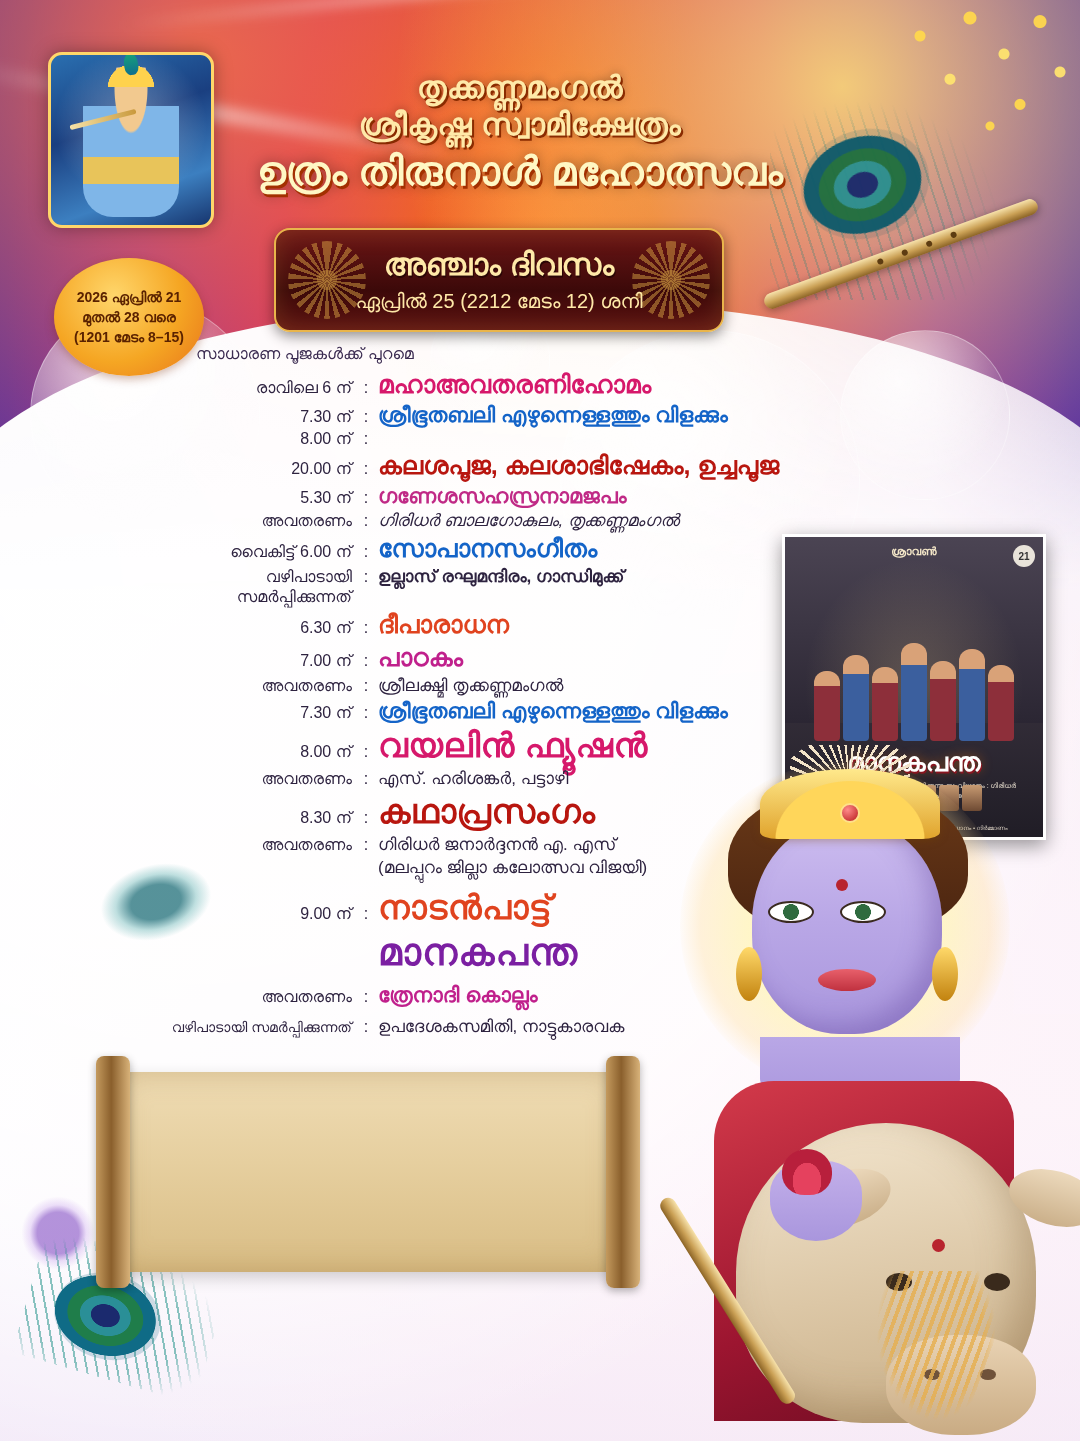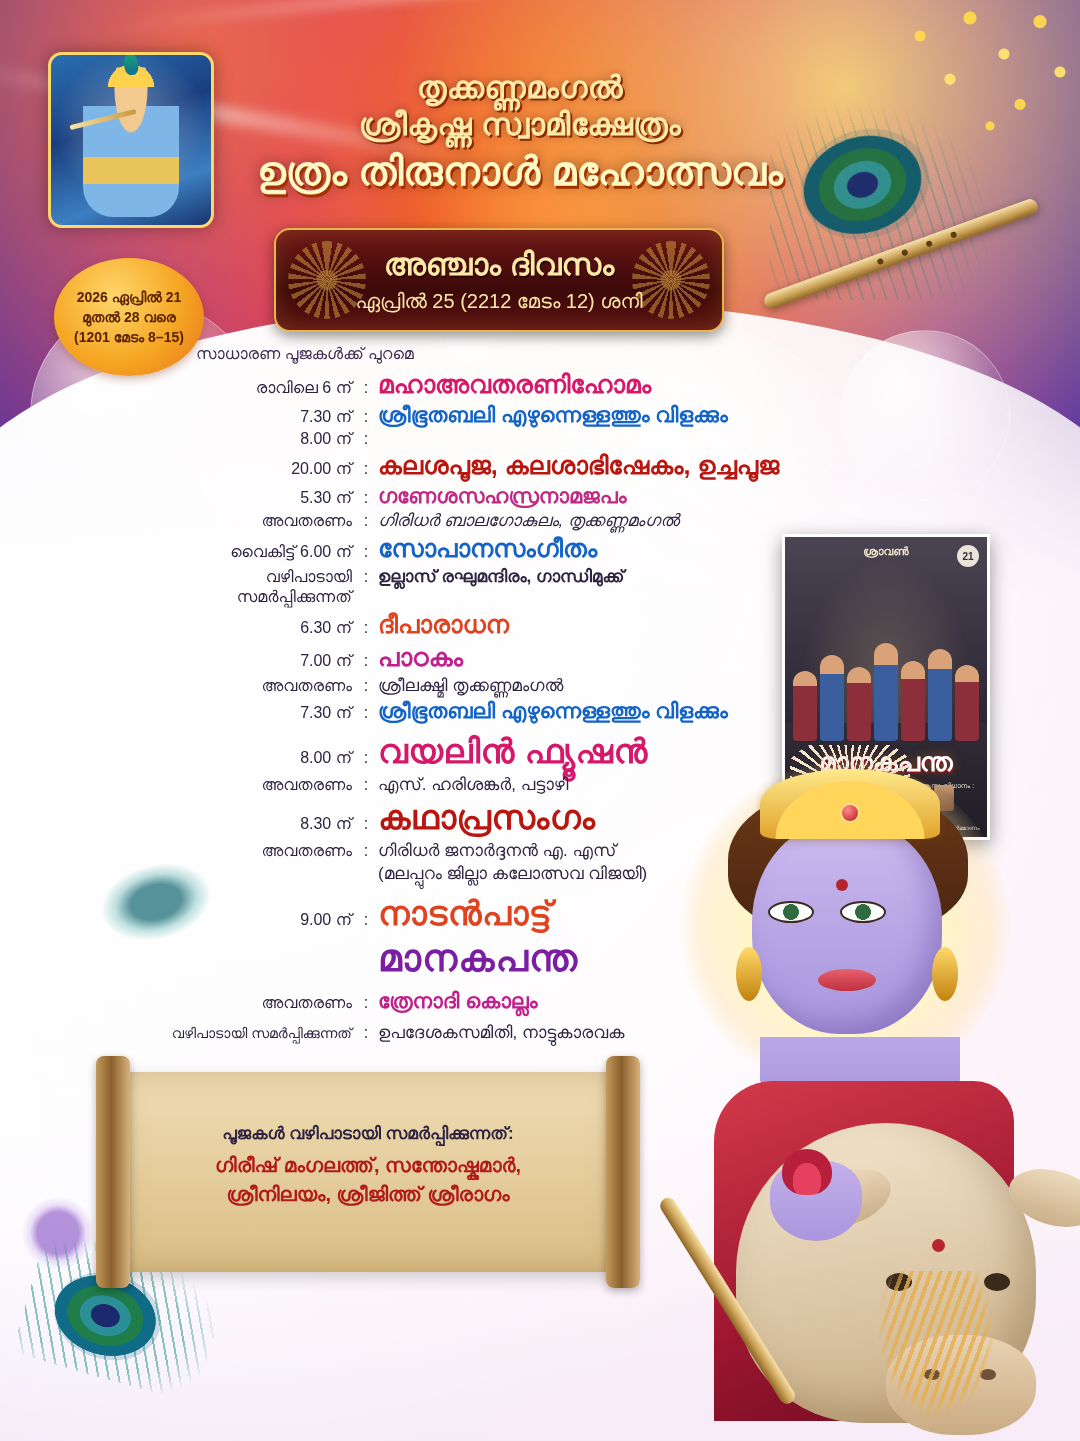--- a/index.html
+++ b/index.html
@@ -195,21 +195,21 @@
   .sevent { font-size: 17px; color: #2e2340; padding-left: 6px; }
   .sevent.big { font-size: 25px; font-weight: bold; }
   .sevent.med { font-size: 21px; font-weight: bold; }
   .sevent.xl { font-size: 34px; font-weight: bold; letter-spacing: 0.5px; }
   .sevent.xxl { font-size: 38px; font-weight: bold; letter-spacing: 1px; }
   .sevent.plain { font-size: 17px; font-weight: normal; }
   .small { font-size: 14px; }
 
   
   .film-card {
-    position: absolute; left: 782px; top: 534px; width: 208px; height: 306px;
+    position: absolute; left: 782px; top: 534px; width: 264px; height: 306px;
     background: linear-gradient(180deg, #2a2730, #3b3440 40%, #201d26);
     border: 3px solid #ffffff;
     box-shadow: 0 6px 18px rgba(0,0,0,0.4);
     overflow: hidden;
   }
   .film-top {
     position: absolute; inset: 0 0 38% 0;
     background:
       radial-gradient(ellipse at 50% 80%, rgba(255,220,150,0.22), rgba(0,0,0,0) 60%),
       linear-gradient(180deg, #4b4453, #2b2633);
@@ -550,21 +550,21 @@
         <div class="sevent plain" style="color: rgb(46, 35, 64);">ശ്രീലക്ഷ്മി തൃക്കണ്ണമംഗൽ</div>
       </div>
       <div class="srow">
         <div class="stime">7.30 ന്</div>
         <div class="scolon">:</div>
         <div class="sevent med" style="color: rgb(20, 100, 200);">ശ്രീഭൂതബലി എഴുന്നെള്ളത്തും വിളക്കും</div>
       </div>
       <div class="srow">
         <div class="stime">8.00 ന്</div>
         <div class="scolon">:</div>
-        <div class="sevent xl" style="color: rgb(214, 24, 107); margin-top: 6px;">വയലിൻ ഫ്യൂഷൻ</div>
+        <div class="sevent xl" style="color: rgb(214, 24, 107);">വയലിൻ ഫ്യൂഷൻ</div>
       </div>
       <div class="srow">
         <div class="stime">അവതരണം</div>
         <div class="scolon">:</div>
         <div class="sevent plain" style="color: rgb(46, 35, 64);">എസ്. ഹരിശങ്കർ, പട്ടാഴി</div>
       </div>
       <div class="srow">
         <div class="stime">8.30 ന്</div>
         <div class="scolon">:</div>
         <div class="sevent xl" style="color: rgb(184, 22, 15);">കഥാപ്രസംഗം</div>
@@ -634,25 +634,20 @@
   <div class="orchid"></div>
 
   <div class="feather-bl">
     <div class="strands"></div>
     <div class="eye"></div>
   </div>
 
   <div class="scroll">
     <span class="scroll-rod left"></span>
     <span class="scroll-rod right"></span>
-    <div class="scroll-text">
-      <div class="sc-head">പൂജകൾ വഴിപാടായി സമർപ്പിക്കുന്നത്:</div>
-      <div class="sc-line">ഗിരീഷ് മംഗലത്ത്, സന്തോഷ്കുമാർ,</div>
-      <div class="sc-line">ശ്രീനിലയം, ശ്രീജിത്ത് ശ്രീരാഗം</div>
-    </div>
   </div>
 
   <div class="art">
     <div class="halo"></div>
     <div class="k-hair"></div>
     <div class="k-face"></div>
     <div class="k-crown-fan"></div>
     <div class="k-crown">
         <span class="gem"></span>
       </div>

